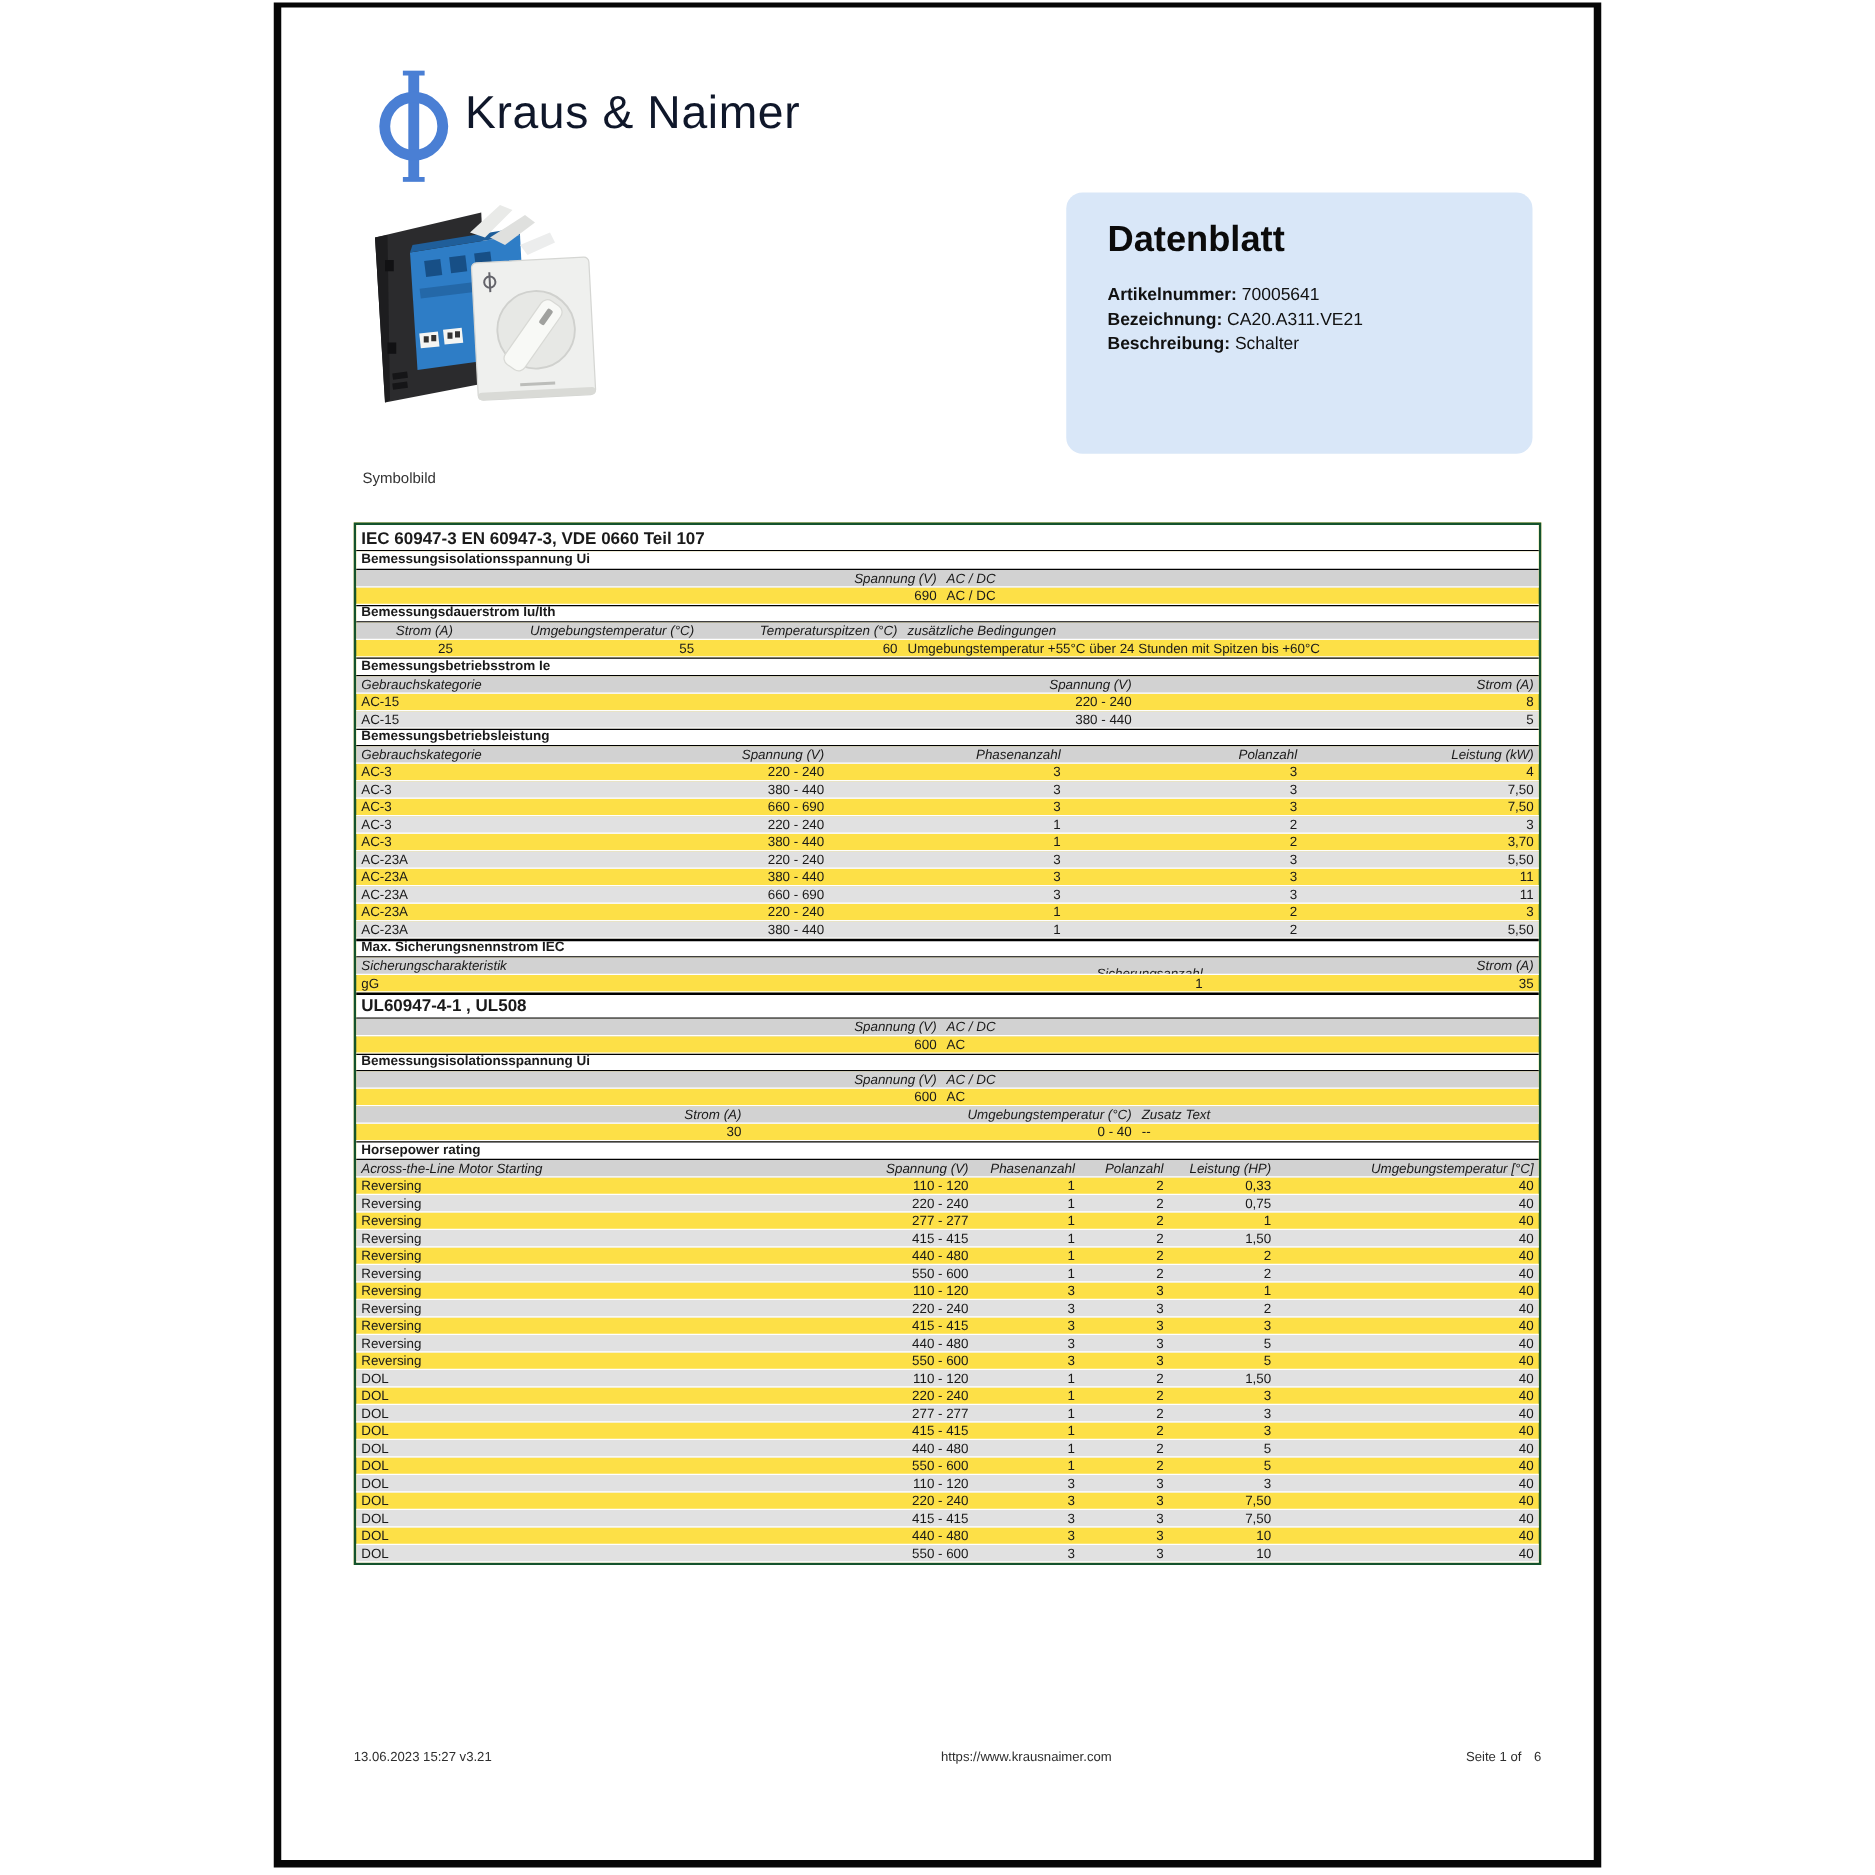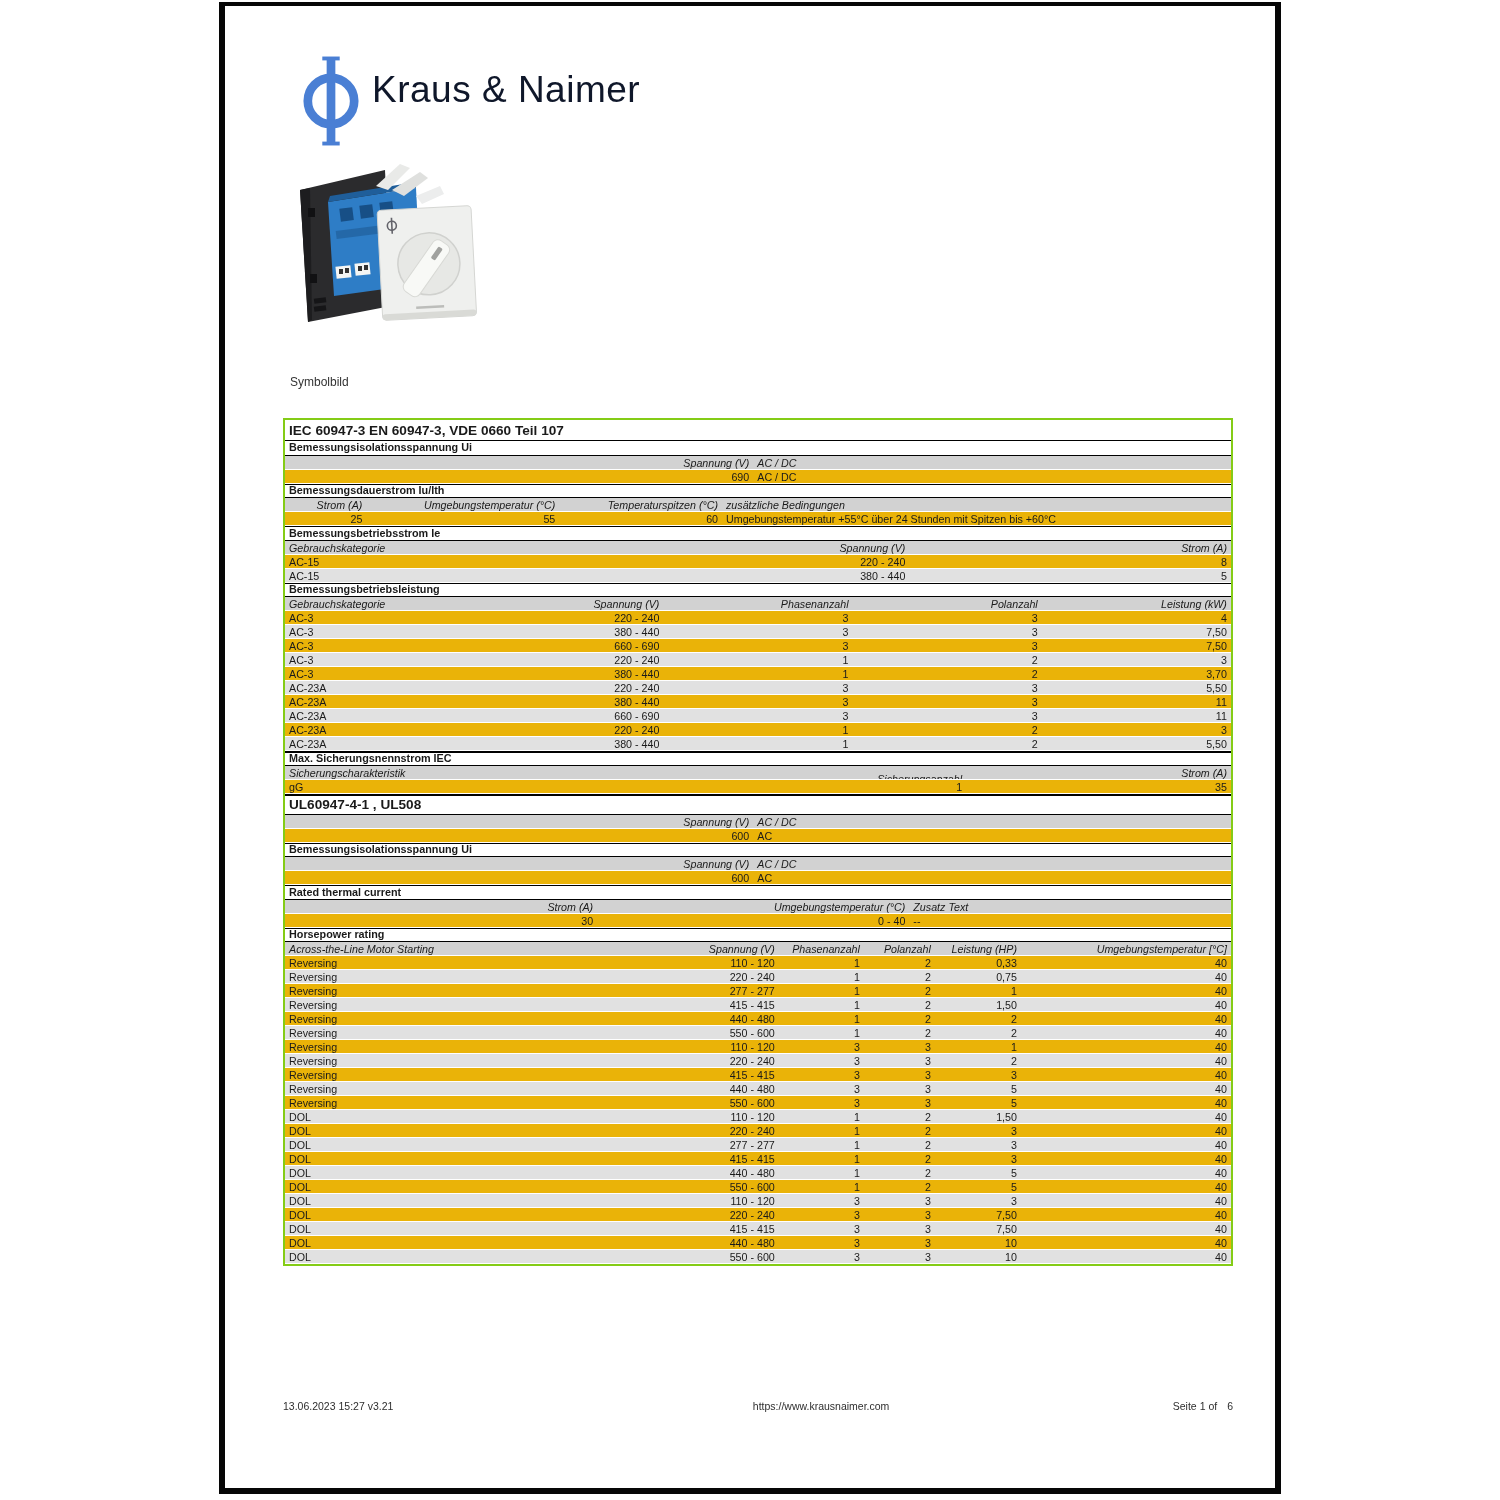--- a/index.html
+++ b/index.html
@@ -33,21 +33,21 @@
   .infobox .ib-title{
     position:absolute;left:33px;top:22px;font-size:29px;font-weight:bold;color:#0b0b0b;
   }
   .infobox .ib-fields{
     position:absolute;left:33px;top:72px;font-size:14px;line-height:19.5px;color:#111;
   }
   .ib-fields b{font-weight:bold;}
   
   .dtable{
     position:absolute;left:58px;top:412px;width:950px;
-    border:2px solid #84cc16;background:#eab308;
+    border:2px solid #14532d;background:#fde047;
   }
   .t-row{
     position:relative;display:flex;align-items:center;width:100%;
     border-bottom:1px solid #fff;overflow:hidden;
   }
   .t-row.data,.t-row.head{height:14px;font-size:10.7px;line-height:13px;}
   .t-row.head{background:var(--grayhead);font-style:italic;}
   .t-row.data.alt{background:var(--stripe);}
   .t-row.title{
     height:14.5px;font-weight:bold;font-size:10.8px;line-height:13px;
@@ -129,20 +129,37 @@
         <g transform="rotate(38 141 108)">
           <rect x="132" y="82" width="19" height="62" rx="6" fill="#f8f9f6" stroke="#d8d9d5" stroke-width="1"></rect>
           <rect x="139" y="88" width="5" height="14" rx="1.5" fill="#a0a19e"></rect>
         </g>
         <rect x="126" y="150" width="28" height="2.5" fill="#bcbdba"></rect>
       </g>
     </svg>
   </div>
   <div class="caption">Symbolbild</div>
 
+  <div class="infobox">
+    <div class="ib-title">Datenblatt</div>
+    <div class="ib-fields">
+      <div>
+        <b>Artikelnummer:</b>
+        <span>70005641</span>
+      </div>
+      <div>
+        <b>Bezeichnung:</b>
+        <span>CA20.A311.VE21</span>
+      </div>
+      <div>
+        <b>Beschreibung:</b>
+        <span>Schalter</span>
+      </div>
+    </div>
+  </div>
 
   <div class="dtable">
       <div class="t-row title-lg">IEC 60947-3 EN 60947-3, VDE 0660 Teil 107</div>
       <div class="t-row title">Bemessungsisolationsspannung Ui</div>
       <div class="t-row head">
         <span class="cell ar" style="width: 49.5%;">Spannung (V)</span>
         <span class="cell al" style="width: 50.5%;">AC / DC</span>
       </div>
       <div class="t-row data">
         <span class="cell ar" style="width: 49.5%;">690</span>
@@ -277,21 +294,20 @@
       </div>
       <div class="t-row title bt1">Bemessungsisolationsspannung Ui</div>
       <div class="t-row head">
         <span class="cell ar" style="width: 49.5%;">Spannung (V)</span>
         <span class="cell al" style="width: 50.5%;">AC / DC</span>
       </div>
       <div class="t-row data">
         <span class="cell ar" style="width: 49.5%;">600</span>
         <span class="cell al" style="width: 50.5%;">AC</span>
       </div>
-      <div class="t-row title bt1">Rated thermal current</div>
       <div class="t-row head">
         <span class="cell ar" style="width: 33%;">Strom (A)</span>
         <span class="cell ar" style="width: 33%;">Umgebungstemperatur (°C)</span>
         <span class="cell al" style="width: 34%;">Zusatz Text</span>
       </div>
       <div class="t-row data">
         <span class="cell ar" style="width: 33%;">30</span>
         <span class="cell ar" style="width: 33%;">0 - 40</span>
         <span class="cell al" style="width: 34%;">--</span>
       </div>

